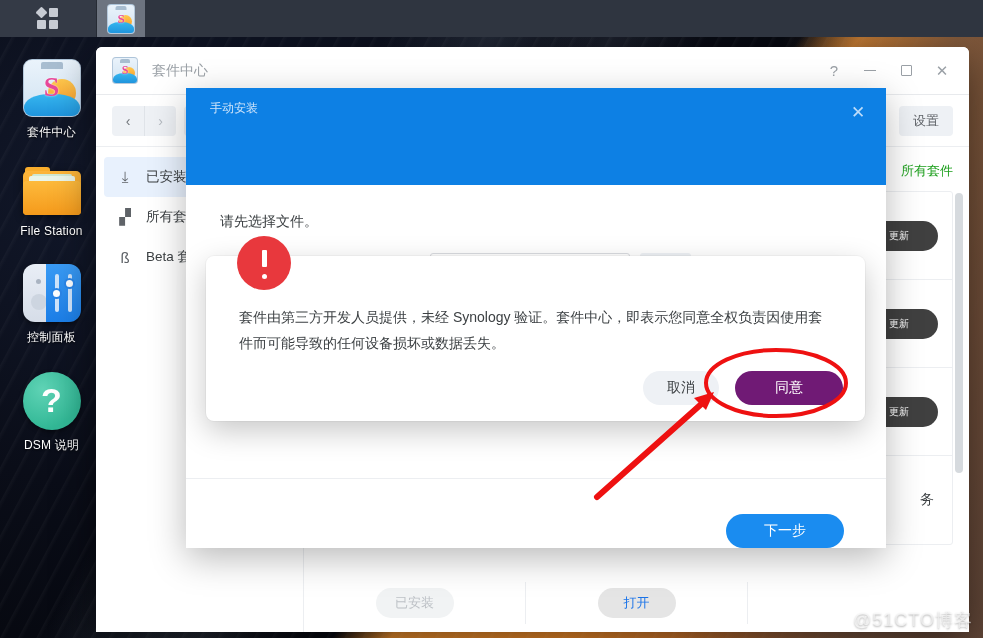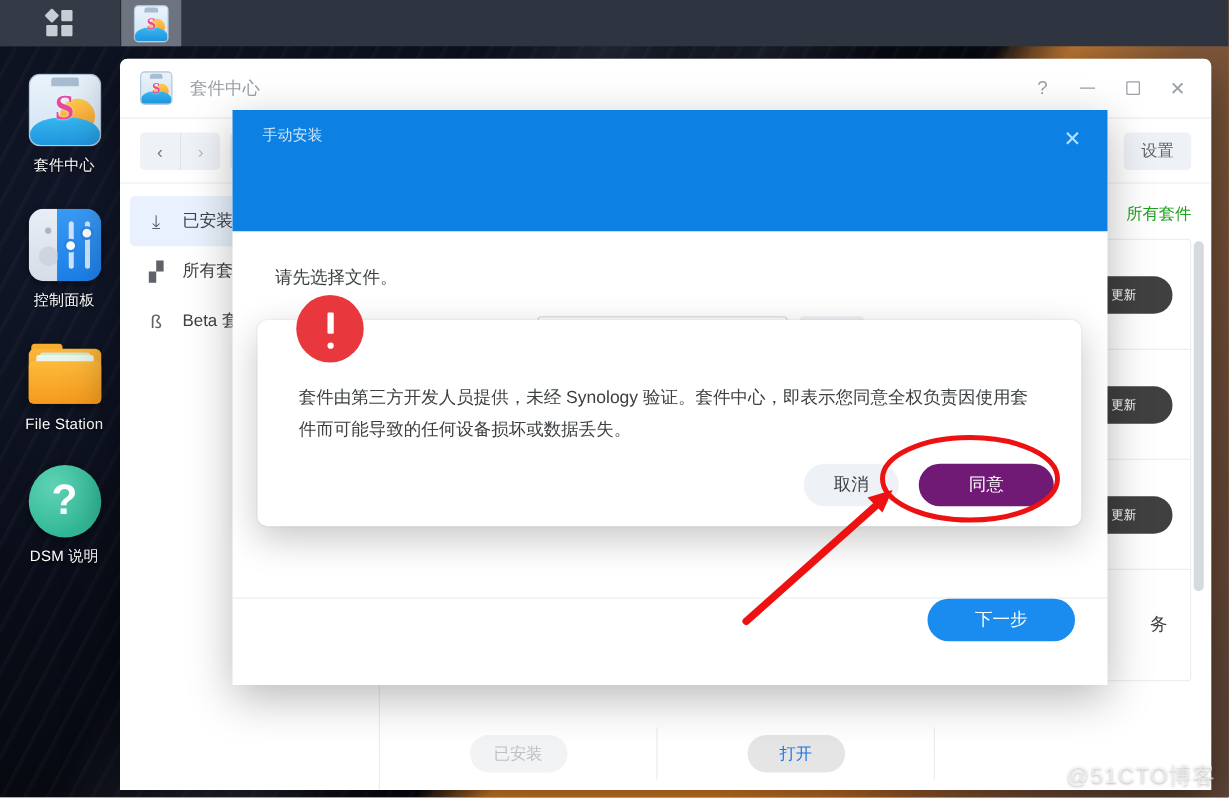--- a/index.html
+++ b/index.html
@@ -251,21 +251,21 @@
     width: 200px; height: 32px; border:1px solid #dadce0; border-radius:3px;
     display:flex; align-items:center; padding:0 8px;
     font-size:13px; color:#3c4043; overflow:hidden; white-space:nowrap;
   }
   .mi-browse {
     height:32px; padding:0 12px; background:#eef1f5; border-radius:3px;
     display:flex;align-items:center; font-size:13.5px; color:#3c4043; cursor:pointer;
   }
   .mi-foot {
     height:70px; border-top:1px solid #eceef1;
-    display:flex; align-items:flex-start; justify-content:flex-end; padding-right:26px;
+    display:flex; align-items:flex-end; justify-content:flex-end; padding-right:42px;
   }
   .btn-primary {
     width:118px;height:34px;background:#1a8cf0;color:#fff;border-radius:17px;
     display:flex;align-items:center;justify-content:center;font-size:14px;cursor:pointer;
   }
 
   
   #alert {
     position:absolute; left:206px; top:256px;
     width: 659px; height: 165px;
@@ -348,44 +348,44 @@
       <div class="pkg-icon di-pkg" style="width:58px;height:58px;border-radius:9px;">
         <div class="handle" style="top:2px;width:22px;height:7px;"></div>
         <div class="sun" style="right:4px;bottom:9px;width:28px;height:28px;"></div>
         <div class="wave" style="height:22px;"></div>
         <div class="s" style="top:11px;font-size:28px;">S</div>
       </div>
       <div class="desk-label">套件中心</div>
     </div>
 
     <div class="desk-item">
-      <div class="di-cp">
-        <div class="left">
-            <div class="dot"></div>
-            <div class="knob"></div>
-          </div>
-        <div class="right">
-          <div class="sl a"></div>
-            <div class="sl b"></div>
-          <div class="hd a"></div>
-            <div class="hd b"></div>
-        </div>
-      </div>
-      <div class="desk-label">控制面板</div>
-    </div>
-
-    <div class="desk-item">
       <div class="di-folder">
         <div class="tab"></div>
         <div class="back"></div>
         <div class="paper2"></div>
         <div class="paper"></div>
         <div style="position:absolute;left:0;top:14px;width:58px;height:34px;background:linear-gradient(180deg,#fdba3c,#f59a1b);border-radius:4px;"></div>
       </div>
       <div class="desk-label">File Station</div>
+    </div>
+
+    <div class="desk-item">
+      <div class="di-cp">
+        <div class="left">
+            <div class="dot"></div>
+            <div class="knob"></div>
+          </div>
+        <div class="right">
+          <div class="sl a"></div>
+            <div class="sl b"></div>
+          <div class="hd a"></div>
+            <div class="hd b"></div>
+        </div>
+      </div>
+      <div class="desk-label">控制面板</div>
     </div>
 
     <div class="desk-item">
       <div class="di-help">
           <span>?</span>
         </div>
       <div class="desk-label">DSM 说明</div>
     </div>
 
   </div>

